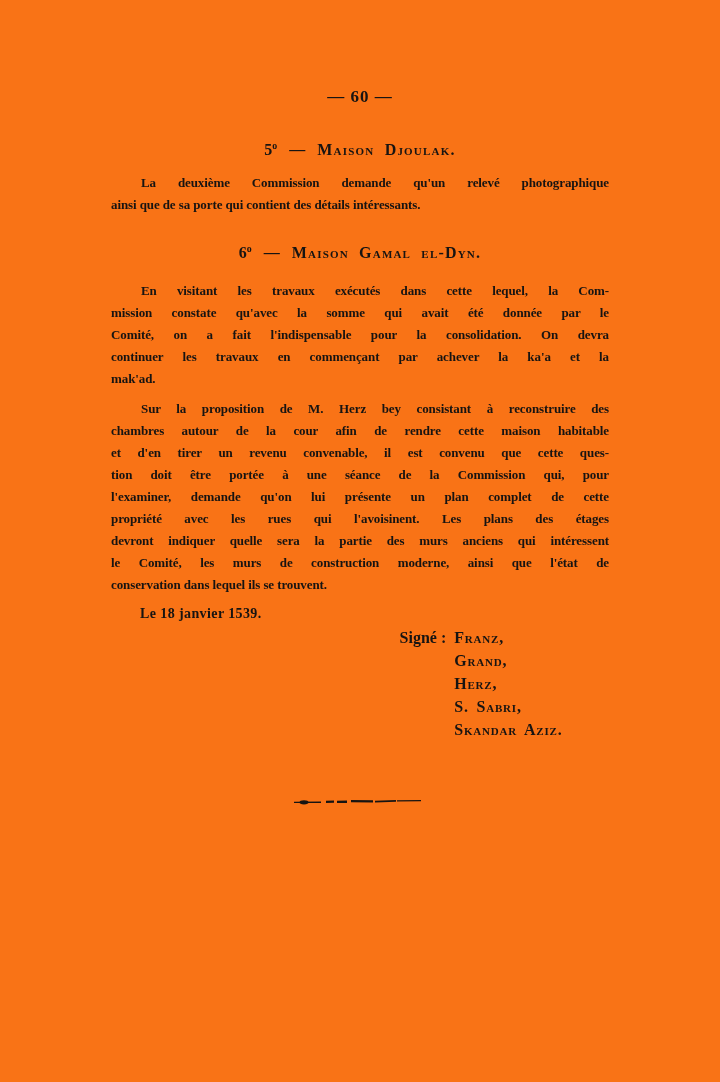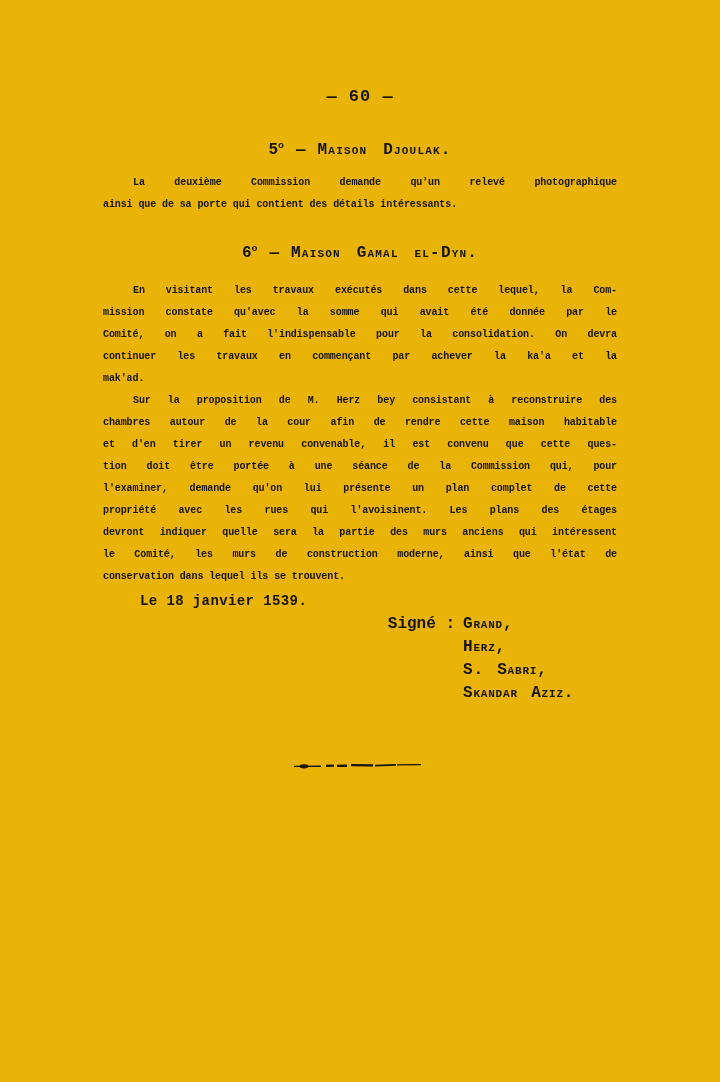--- a/index.html
+++ b/index.html
@@ -1,24 +1,24 @@
 <!DOCTYPE html>
 <html><head>
 <meta charset="utf-8">
 <style>
   html, body { margin: 0; padding: 0; background: #e8e8e8; }
   .page {
     position: relative;
     width: 720px;
     height: 1082px;
-    background: #eab308;
+    background: #f97316;
     margin: 0 auto;
     overflow: hidden;
     color: #171412;
-    font-family: Liberation Mono, monospace;
+    font-family: Liberation Serif, serif;
     font-weight: bold;
   }
   .content {
     position: absolute;
     left: 103px;
     top: 0;
     width: 514px;
   }
   .page-number {
     margin-top: 87px;
@@ -33,21 +33,21 @@
     font-size: 16px;
     font-weight: bold;
     line-height: 22px;
     white-space: nowrap;
   }
   .heading .sc { font-variant: small-caps; letter-spacing: 1.2px; word-spacing: 5px; }
   .heading sup { font-size: 0.62em; vertical-align: 6px; }
   .heading .hdash { margin: 0 12px; }
   .h1 { margin-top: 28px; }
   .h2 { margin-top: 22px; }
-  .para { margin: 0; font-size: 10px; }
+  .para { margin: 8px; font-size: 13px; }
   .para.first { margin-top: 11px; }
   .para.second { margin-top: 16px; }
   .para-line {
     line-height: 22px;
     text-align: justify;
     text-align-last: justify;
     white-space: nowrap;
     letter-spacing: -0.1px;
   }
   .para > .para-line:first-child { text-indent: 30px; }
@@ -110,20 +110,21 @@
         <div class="para-line">devront indiquer quelle sera la partie des murs anciens qui intéressent</div>
         <div class="para-line">le Comité, les murs de construction moderne, ainsi que l'état de</div>
         <div class="para-line last-line">conservation dans lequel ils se trouvent.</div>
       </div>
 
     <div class="date-line">Le 18 janvier 1539.</div>
 
     <div class="signature">
       <span class="sig-label">Signé :</span>
       <div class="sig-names">
+          <div class="sig-name">Franz,</div>
           <div class="sig-name">Grand,</div>
           <div class="sig-name">Herz,</div>
           <div class="sig-name">S. Sabri,</div>
           <div class="sig-name last-line">Skandar Aziz.</div>
         </div>
     </div>
 
     <svg class="ornament" width="130" height="10" viewBox="0 0 130 10">
       <g fill="#171412" stroke="#171412">
         <line x1="1" y1="5.4" x2="28" y2="5.2" stroke-width="1.4"></line>

